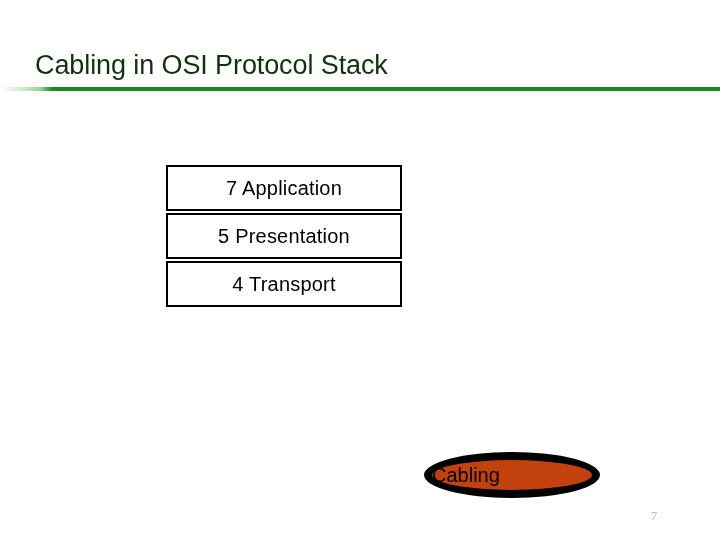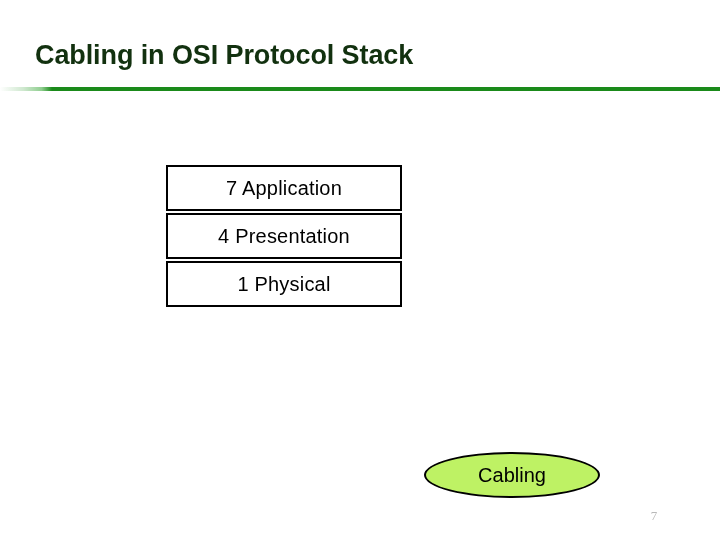--- a/index.html
+++ b/index.html
@@ -17,26 +17,26 @@
     width: 720px;
     height: 540px;
     background: #ffffff;
     overflow: hidden;
   }
 
   
   #slide-title {
     position: absolute;
     left: 35px;
-    top: 38px;
+    top: 48px;
     width: 640px;
     height: 36px;
     font-family: "Liberation Sans", sans-serif;
     font-size: 27px;
-    font-weight: 700;
+    font-weight: 400;
     line-height: 34px;
     letter-spacing: -0.1px;
     color: #12310f;
     white-space: nowrap;
   }
 
   
   #title-rule {
     position: absolute;
     left: 0px;
@@ -84,26 +84,26 @@
   }
 
   
   #cabling-ellipse {
     position: absolute;
     left: 424px;
     top: 452px;
     width: 176px;
     height: 46px;
     box-sizing: border-box;
-    border: 2px solid #000000;
+    border: 8px solid #000000;
     border-radius: 50% / 50%;
-    background: #bef264;
+    background: #c2410c;
     display: flex;
     align-items: center;
-    justify-content: center;
+    justify-content: flex-start;
   }
   #cabling-ellipse-label {
     font-family: "Liberation Sans", sans-serif;
     font-size: 20px;
     font-weight: 400;
     color: #000000;
     white-space: nowrap;
   }
 
   
@@ -128,30 +128,30 @@
   <div id="title-rule"></div>
   <div id="title-rule-highlight"></div>
 
   <div id="osi-stack">
 
     <div class="osi-layer">
       <span class="osi-layer-label">7 Application</span>
     </div>
 
     <div class="osi-layer">
-      <span class="osi-layer-label">4 Presentation</span>
+      <span class="osi-layer-label">5 Presentation</span>
+    </div>
+
+
+    <div class="osi-layer">
+      <span class="osi-layer-label">4 Transport</span>
     </div>
 
 
 
-
-
-    <div class="osi-layer">
-      <span class="osi-layer-label">1 Physical</span>
-    </div>
 
   </div>
 
   <div id="cabling-ellipse">
     <span id="cabling-ellipse-label">Cabling</span>
   </div>
 
   <div id="page-number">7</div>
 
 </div>

